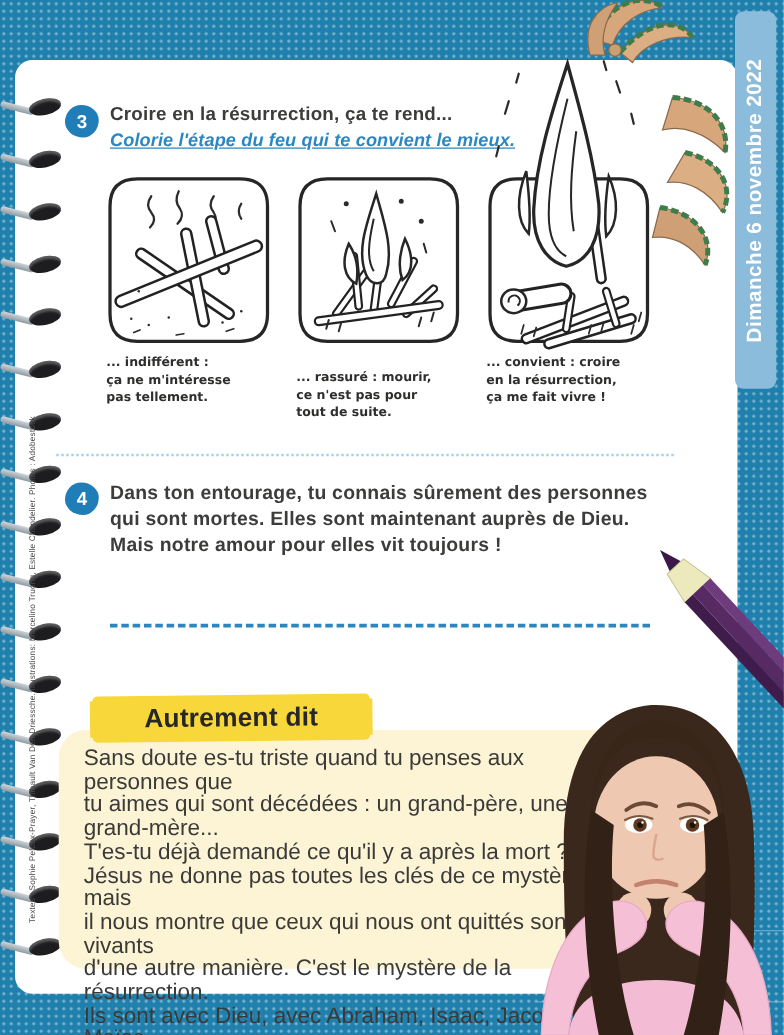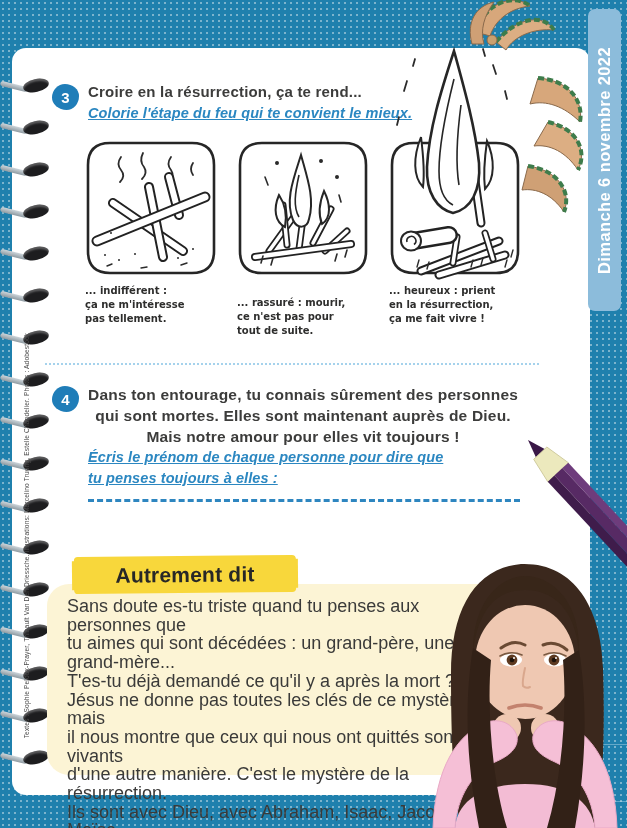--- a/index.html
+++ b/index.html
@@ -219,34 +219,32 @@
         <path d="M124,212 l2,-7"></path>
     </g>
   </svg>
 
   <div class="caption" style="left:85px;">... indifférent :
 ça ne m'intéresse
 pas tellement.</div>
   <div class="caption" style="left:237px;margin-top:12px;">... rassuré : mourir,
 ce n'est pas pour
 tout de suite.</div>
-  <div class="caption" style="left:389px;">... heureux : prient
+  <div class="caption" style="left:389px;">... convient : croire
 en la résurrection,
 ça me fait vivre !</div>
 
   <div class="dotted-divider"></div>
 
   <div class="badge" style="left:52px;top:386px;">
     <span>4</span>
   </div>
-  <div class="q-text" style="left:88px;top:384px;text-align:center;">Dans ton entourage, tu connais sûrement des personnes
+  <div class="q-text" style="left:88px;top:384px;">Dans ton entourage, tu connais sûrement des personnes
 qui sont mortes. Elles sont maintenant auprès de Dieu.
 Mais notre amour pour elles vit toujours !</div>
-  <div class="q-instruction" style="left:88px;top:447px;line-height:21px;">Écris le prénom de chaque personne pour dire que
-tu penses toujours à elles :</div>
   <div class="write-line"></div>
 
   <svg class="art" style="left:498px;top:418px;width:130px;height:240px;" viewBox="0 0 130 240">
     <g transform="rotate(47 30 22)">
       <polygon points="30,22 48,16 48,28" fill="#3a1847"></polygon>
       <polygon points="48,13 74,8 81,12 76,16 83,21 76,26 81,30 74,36 48,31" fill="#ece9bd" stroke="#c9c494" stroke-width="0.8"></polygon>
       <rect x="74" y="8" width="270" height="8" fill="#6e3c7c"></rect>
       <rect x="74" y="16" width="270" height="11" fill="#572a64"></rect>
       <rect x="74" y="27" width="270" height="9" fill="#3f1c4b"></rect>
     </g>

